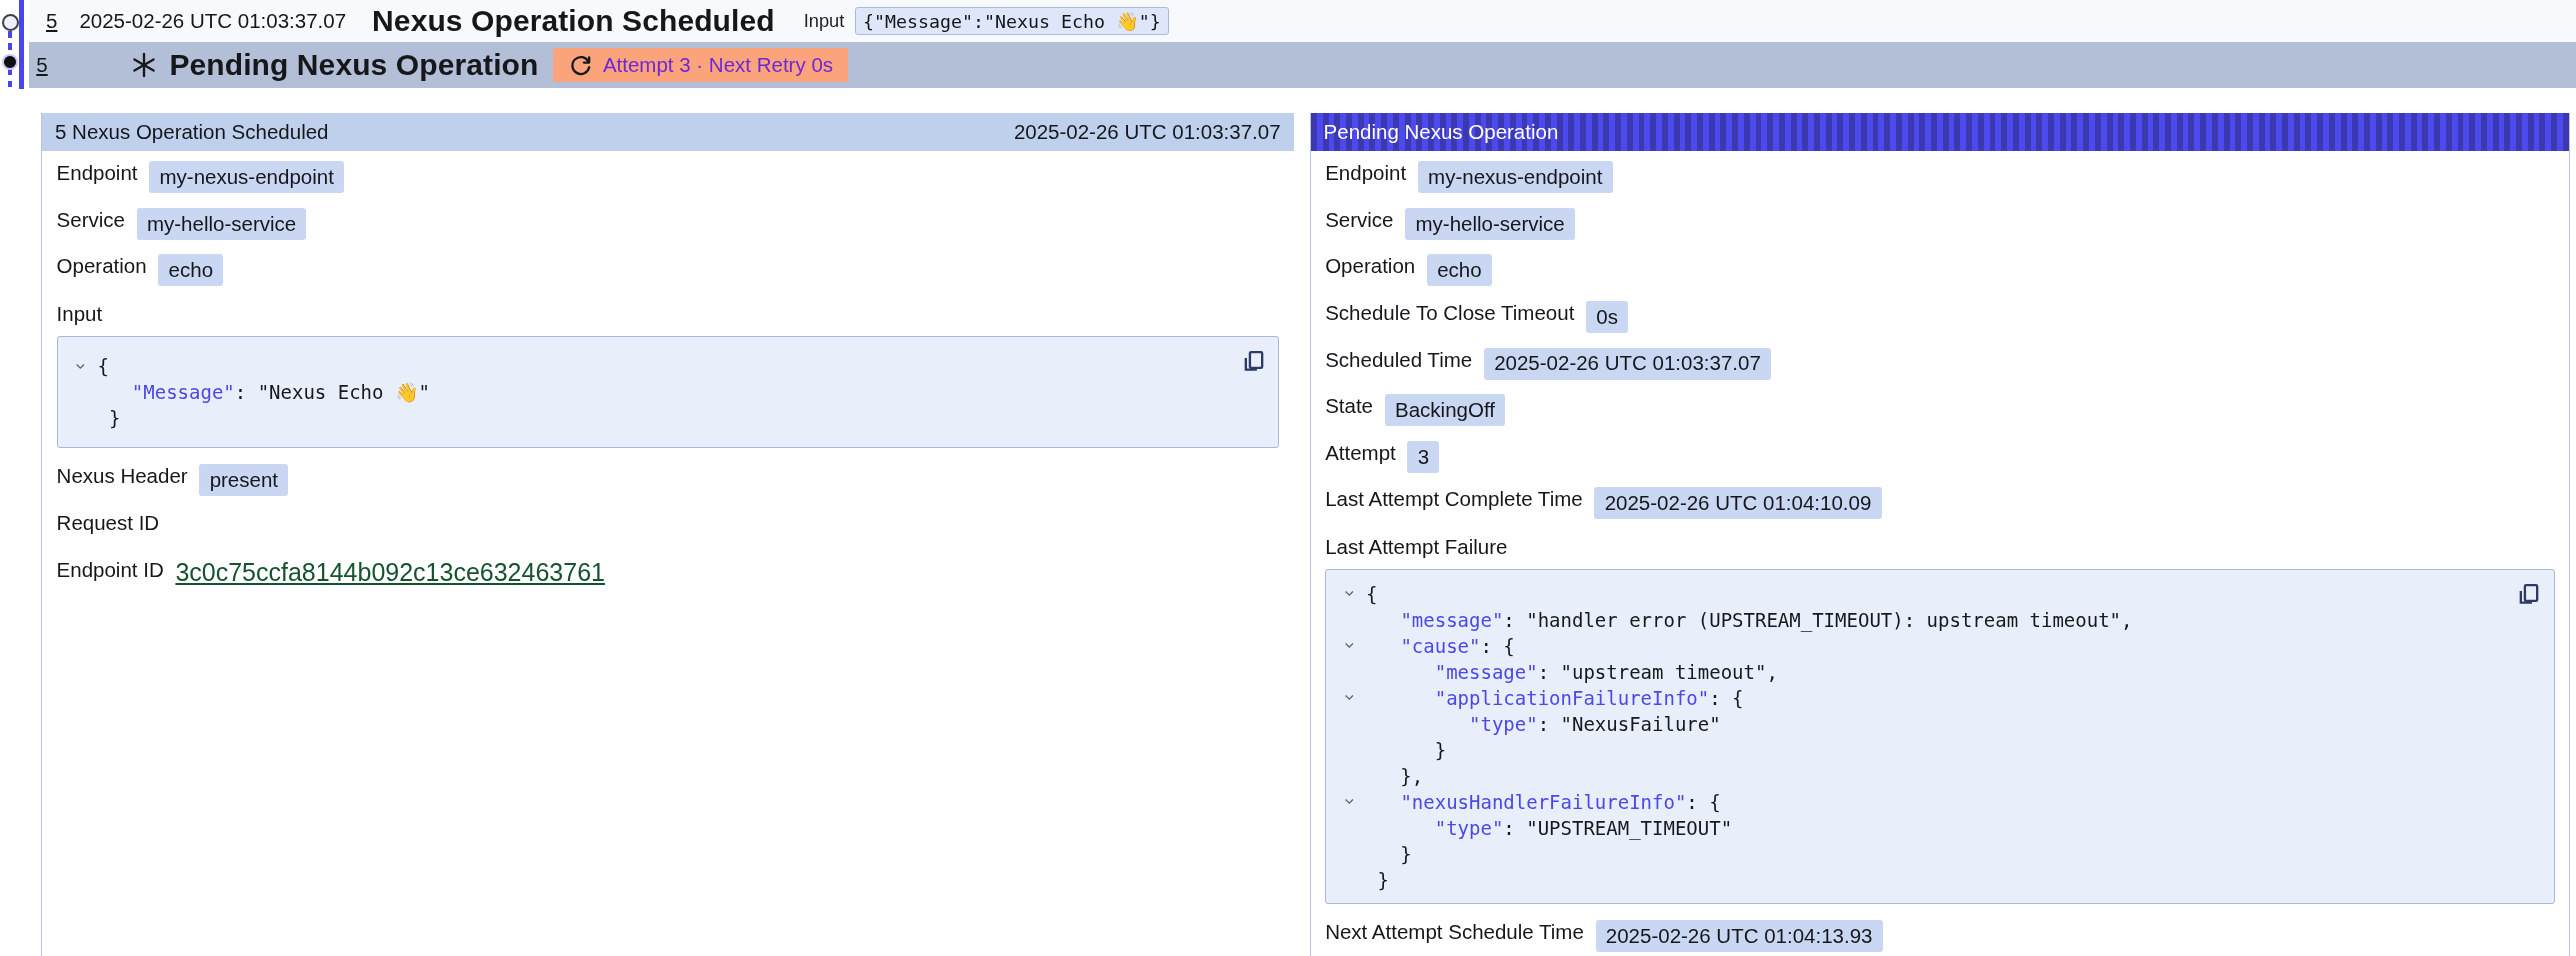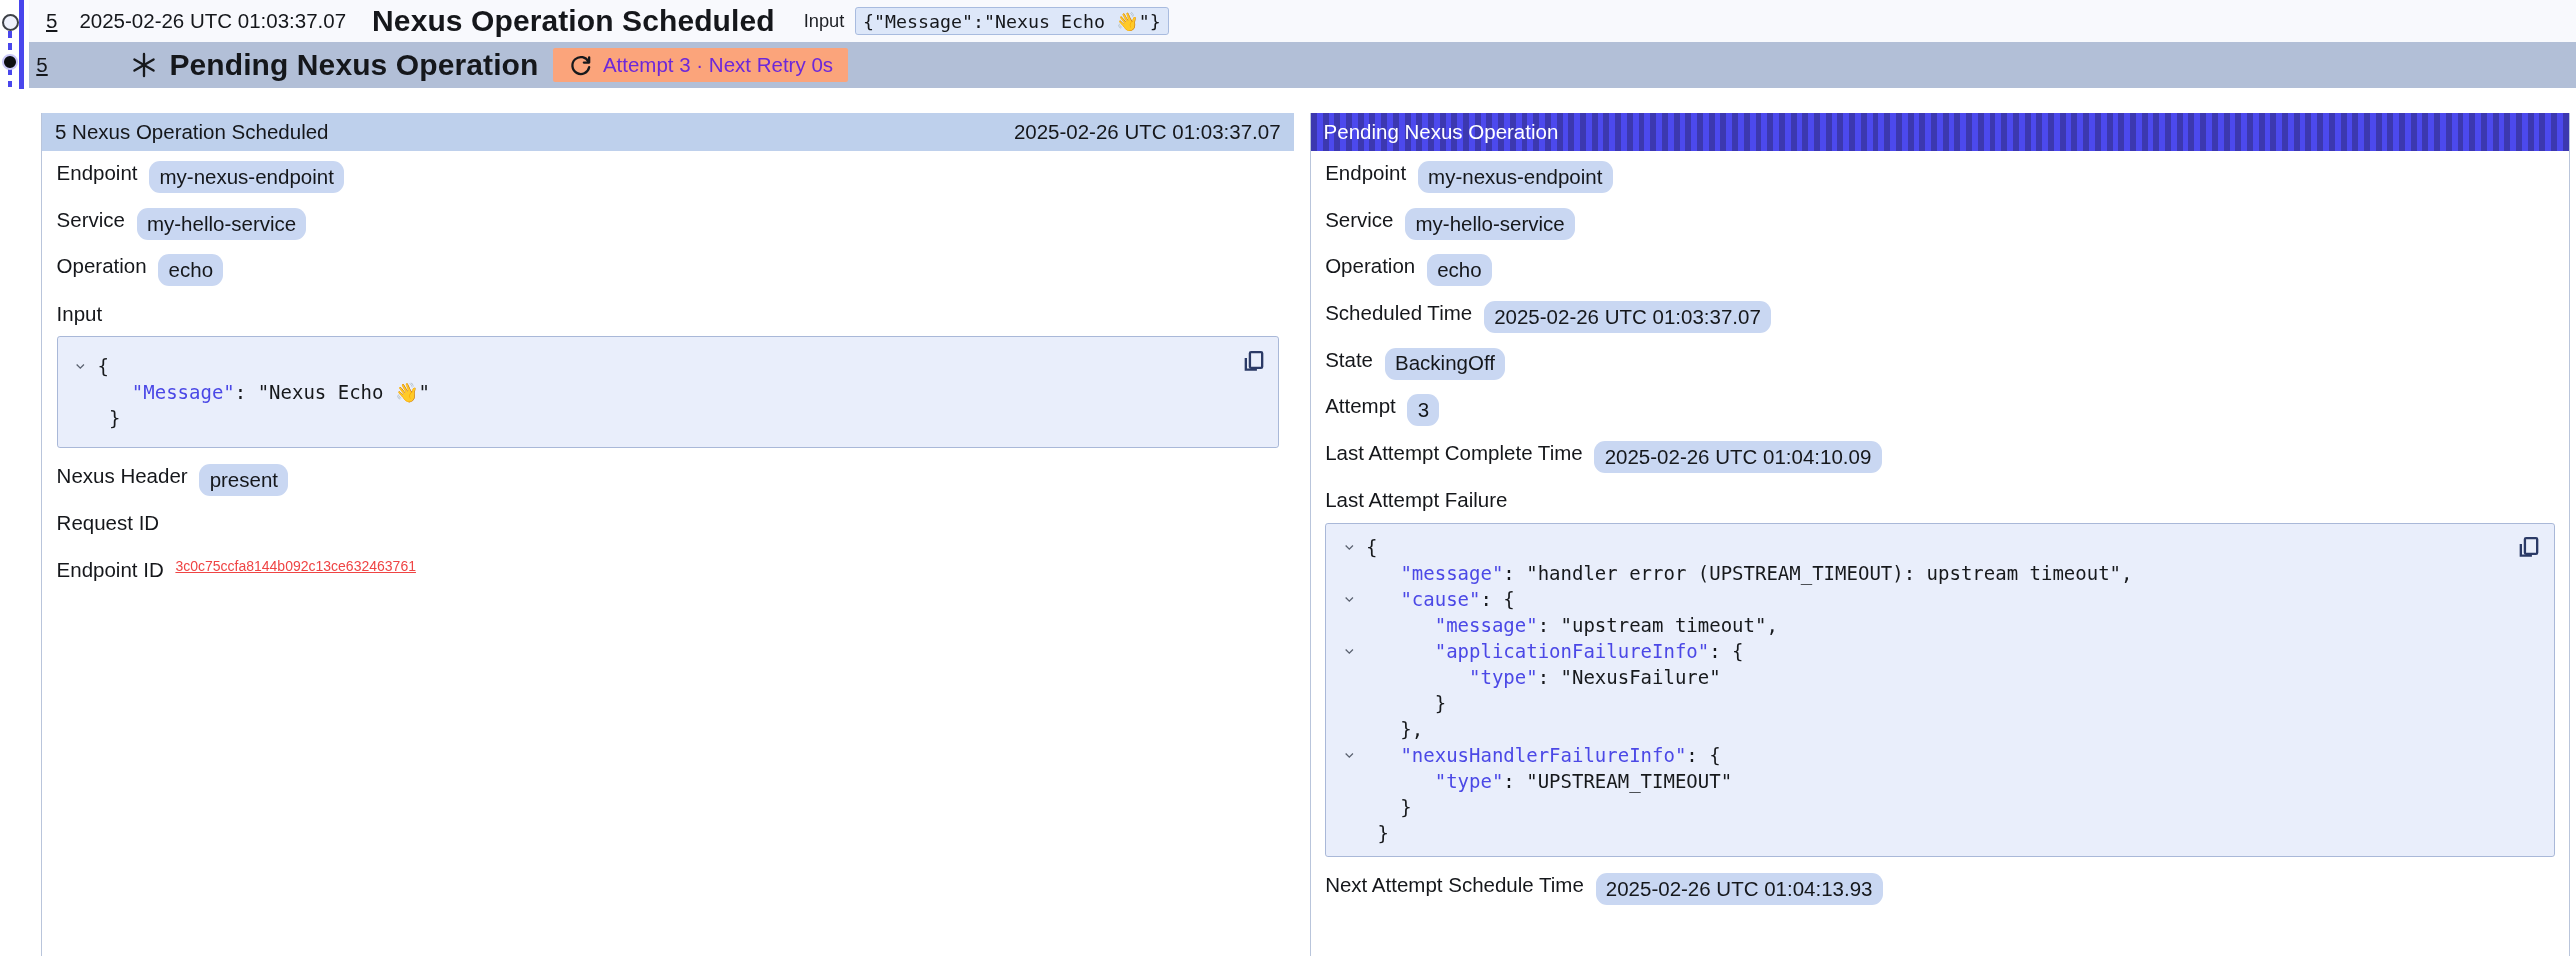--- a/index.html
+++ b/index.html
@@ -38,22 +38,22 @@
   .panel{background:#ffffff;display:flex;flex-direction:column;}
   .panel.left{width:1255px;border-left:1.5px solid #b9c5db;}
   .panel.right{width:1262px;border-left:1.5px solid #b9c5db;border-right:1.5px solid #b9c5db;}
   .phead{height:38px;flex:none;display:flex;align-items:center;padding:0 13px;font-size:20.5px;}
   .panel.left .phead{background:#bed0ec;justify-content:space-between;}
   .panel.right .phead{color:#ffffff;font-weight:500;
     background:repeating-linear-gradient(90deg,#3c38b0 0 5.9px,#4c49ee 5.9px 11.7px);}
   .pbody{padding:10.3px 14.6px 0 14.6px;flex:1;}
   .field{display:flex;height:32px;margin-bottom:14.6px;}
   .flabel{font-size:20.5px;margin-right:11.7px;white-space:nowrap;}
-  .chip{background:#c9d7f2;border-radius:11px;padding:3.7px 10.3px;font-size:20.5px;white-space:nowrap;}
-  .link-value{font-size:14px;color:#ef4444;text-decoration:underline;cursor:pointer;}
+  .chip{background:#c9d7f2;border-radius:3px;padding:3.7px 10.3px;font-size:20.5px;white-space:nowrap;}
+  .link-value{font-size:25px;color:#14532d;text-decoration:underline;cursor:pointer;}
   .sec-label{font-size:20.5px;margin:2.9px 0 10.3px 0;height:25px;display:flex;align-items:center;}
   
   .json-box{position:relative;background:#e9eefb;border:1.5px solid #a9b8d8;border-radius:2.9px;
     padding:10.3px 14.6px 10.3px 5.9px;margin-bottom:16px;
     font-family:"DejaVu Sans Mono",monospace;font-size:19px;color:#17191c;}
   .json-box.pad-lg{padding-top:16px;padding-bottom:16px;}
   .json-line{display:flex;line-height:26px;white-space:pre;}
   .gutter{width:34px;flex:none;display:flex;align-items:center;justify-content:center;}
   .chev-btn{background:none;border:none;padding:0;margin:0;cursor:pointer;display:flex;align-items:center;}
   .jk{color:#4b48e6;}
@@ -166,20 +166,24 @@
             </div>
             <div class="field">
               <span class="flabel">Service</span>
               <span class="chip">my-hello-service</span>
             </div>
             <div class="field">
               <span class="flabel">Operation</span>
               <span class="chip">echo</span>
             </div>
             <div class="field">
+              <span class="flabel">Schedule To Close Timeout</span>
+              <span class="chip">0s</span>
+            </div>
+            <div class="field">
               <span class="flabel">Scheduled Time</span>
               <span class="chip">2025-02-26 UTC 01:03:37.07</span>
             </div>
             <div class="field">
               <span class="flabel">State</span>
               <span class="chip">BackingOff</span>
             </div>
             <div class="field">
               <span class="flabel">Attempt</span>
               <span class="chip">3</span>

